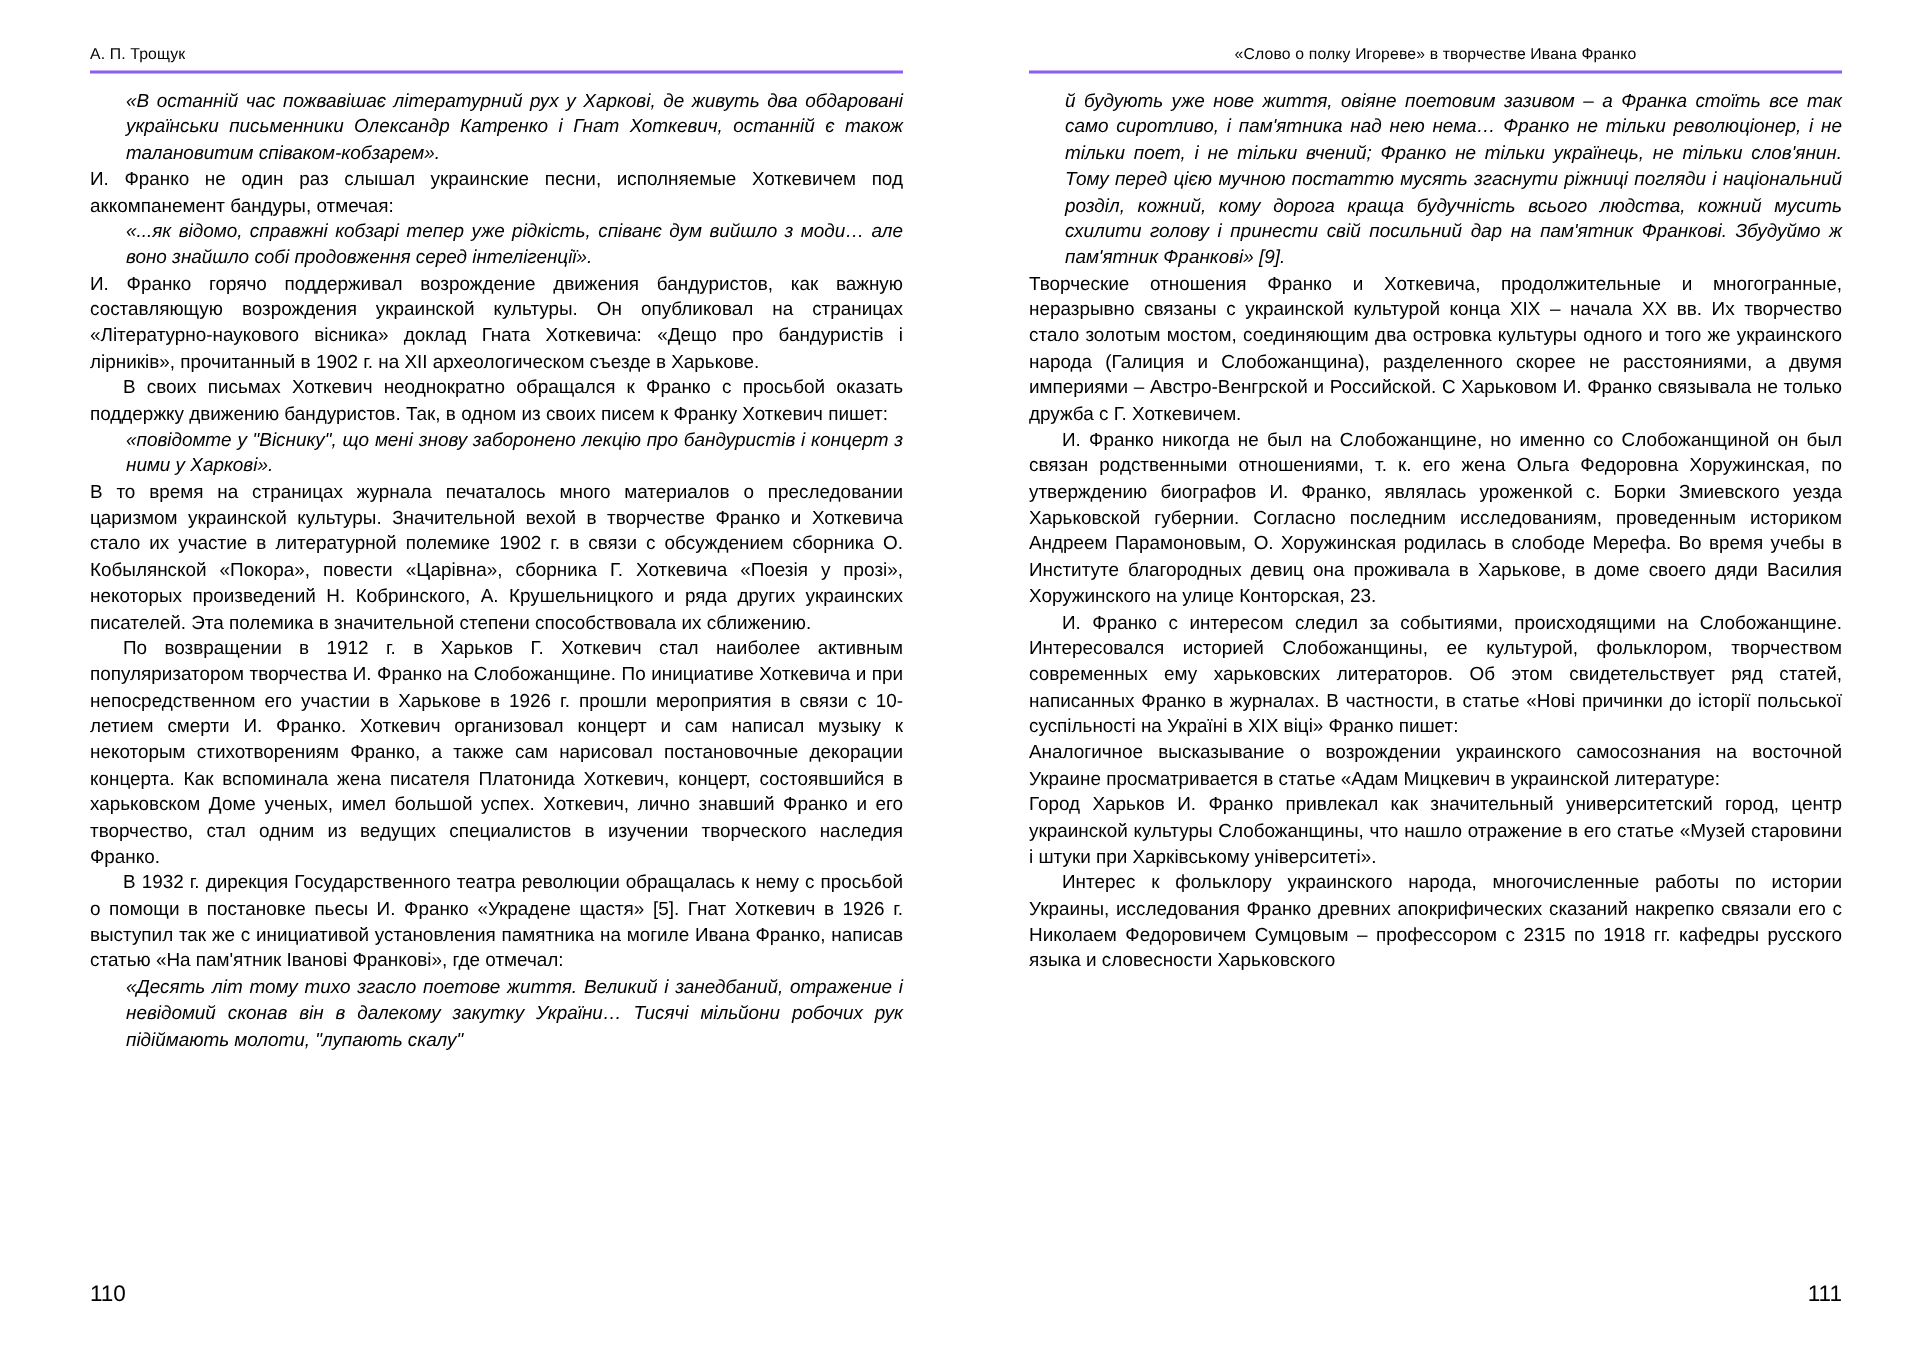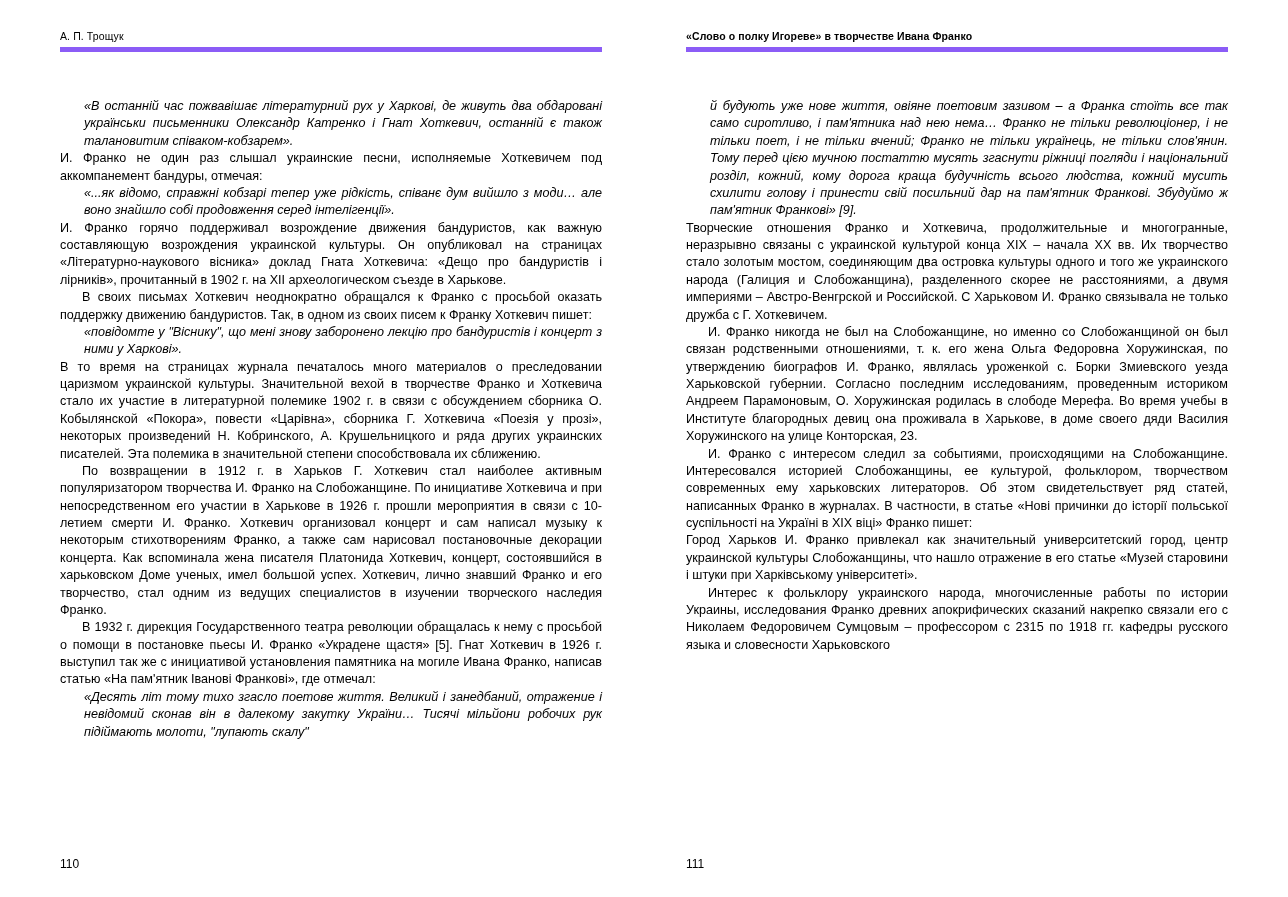--- a/index.html
+++ b/index.html
@@ -33,54 +33,53 @@
   }
   .page-left { padding-left: 60px; padding-right: 42px; }
   .page-right { padding-left: 42px; padding-right: 60px; }
 
   .running-head {
     display: flex;
     align-items: baseline;
     font-size: 10.5px;
     letter-spacing: 0.01em;
     padding-bottom: 5px;
-    border-bottom: 5px solid #8b5cf6;
+    border-bottom: 2px solid #8b5cf6;
     margin-bottom: 10px;
   }
   .running-head.left { justify-content: flex-start; }
-  .running-head.right { justify-content: flex-start; font-weight: bold; }
+  .running-head.right { justify-content: center; }
 
   .body-col {
     flex: 1 1 auto;
     font-size: 12.6px;
     line-height: 1.38;
     text-align: justify;
     hyphens: manual;
-    margin-top: 36px;
   }
   p {
     margin: 0;
     text-indent: 22px;
   }
   p.noindent { text-indent: 0; }
   p.quote {
     font-style: italic;
     margin-left: 24px;
     text-indent: 22px;
     text-align: justify;
   }
   p.quote.noindent { text-indent: 0; }
 
   .folio {
-    font-size: 12px;
+    font-size: 15px;
     margin-top: auto;
     padding-top: 8px;
   }
   .folio.left { text-align: left; }
-  .folio.right { text-align: left; }
+  .folio.right { text-align: right; }
 </style>
 </head>
 <body>
 
 <div class="spread">
 
   <div class="page page-left">
     <div class="running-head left">
       <span>А. П. Трощук</span>
     </div>
@@ -101,19 +100,20 @@
 
   <div class="page page-right">
     <div class="running-head right">
       <span>«Слово о полку Игореве» в творчестве Ивана Франко</span>
     </div>
     <div class="body-col">
       <p class="quote noindent">й будують уже нове життя, овіяне поетовим зазивом – а Франка стоїть все так само сиротливо, і пам'ятника над нею нема… Франко не тільки революціонер, і не тільки поет, і не тільки вчений; Франко не тільки українець, не тільки слов'янин. Тому перед цією мучною постаттю мусять згаснути ріжниці погляди і національний розділ, кожний, кому дорога краща будучність всього людства, кожний му­сить схилити голову і принести свій посильний дар на пам'ятник Франкові. Збудуймо ж пам'ятник Франкові» [9].</p>
       <p class="noindent">Творческие отношения Франко и Хоткевича, продолжительные и много­гранные, неразрывно связаны с украинской культурой конца XIX – начала XX вв. Их творчество стало золотым мостом, соединяющим два островка культуры одного и того же украинского народа (Галиция и Слобожанщи­на), разделенного скорее не расстояниями, а двумя империями – Австро-Венгрской и Российской. С Харьковом И. Франко связывала не только дружба с Г. Хоткевичем.</p>
       <p>И. Франко никогда не был на Слобожанщине, но именно со Слобожан­щиной он был связан родственными отношениями, т. к. его жена Ольга Фе­доровна Хоружинская, по утверждению биографов И. Франко, являлась уроженкой с. Борки Змиевского уезда Харьковской губернии. Согласно последним исследованиям, проведенным историком Андреем Парамо­новым, О. Хоружинская родилась в слободе Мерефа. Во время учебы в Институте благородных девиц она проживала в Харькове, в доме своего дяди Василия Хоружинского на улице Конторская, 23.</p>
       <p>И. Франко с интересом следил за событиями, происходящими на Слобожанщине. Интересовался историей Слобожанщины, ее культурой, фольклором, творчеством современных ему харьковских литераторов. Об этом свидетельствует ряд статей, написанных Франко в журналах. В частности, в статье «Нові причинки до історії польської суспільності на Україні в XIX віці» Франко пишет:</p>
+      <p class="noindent">Аналогичное высказывание о возрождении украинского самосознания на восточной Украине просматривается в статье «Адам Мицкевич в украин­ской литературе:</p>
       <p class="noindent">Город Харьков И. Франко привлекал как значительный университетский город, центр украинской культуры Слобожанщины, что нашло отражение в его статье «Музей старовини і штуки при Харківському університеті».</p>
       <p>Интерес к фольклору украинского народа, многочисленные работы по истории Украины, исследования Франко древних апокрифических сказаний накрепко связали его с Николаем Федоровичем Сумцовым – профессором с 2315 по 1918 гг. кафедры русского языка и словесности Харьковского</p>
     </div>
     <div class="folio right">111</div>
   </div>
 
 </div>
 
 </body></html>

